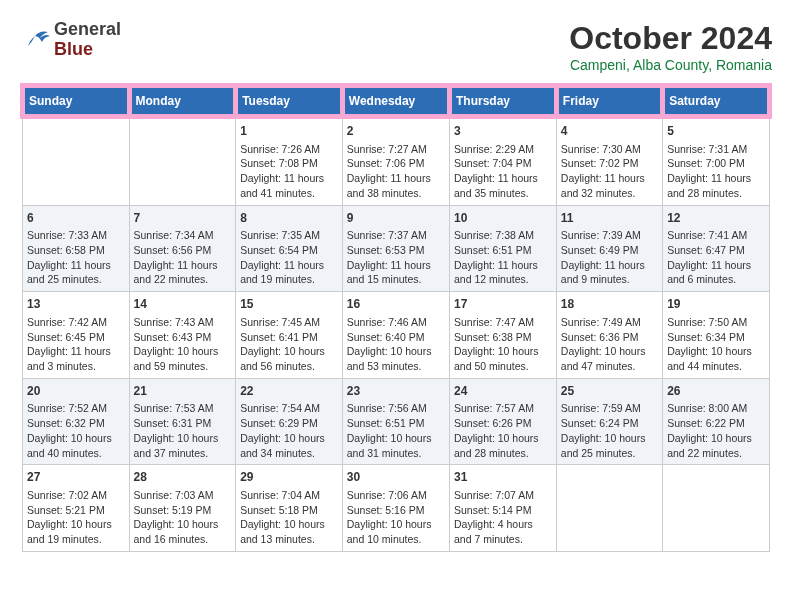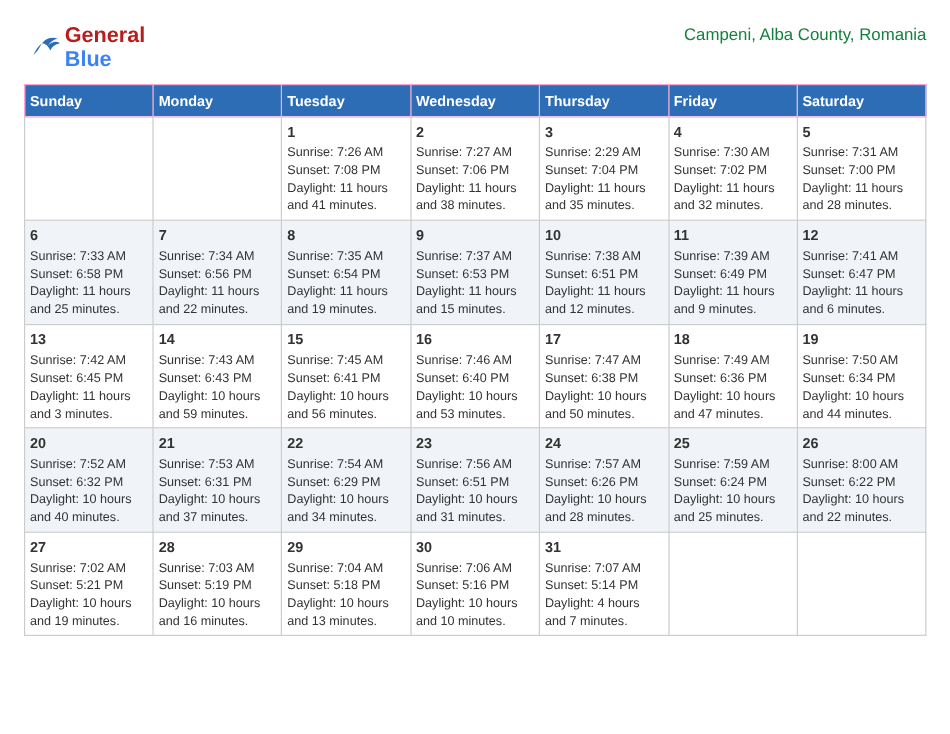--- a/index.html
+++ b/index.html
@@ -21,21 +21,21 @@
       align-items: center;
       gap: 4px;
     }
     .logo-text {
       font-size: 18px;
       font-weight: bold;
       color: #333;
       line-height: 1.1;
     }
     .logo-text span {
-      color: #b91c1c;
+      color: #404040;
     }
     .logo-bird {
       width: 30px;
       height: 24px;
     }
     .title-block {
       text-align: right;
     }
     .month-title {
       font-size: 32px;
@@ -53,21 +53,21 @@
     }
     thead tr {
       background-color: #2d6db5;
       color: #fff;
     }
     thead th {
       padding: 6px 4px;
       text-align: left;
       font-size: 12px;
       font-weight: bold;
-      border: 1px solid #f9a8d4;
+      border: 5px solid #f9a8d4;
     }
     tbody td {
       border: 1px solid #ccc;
       padding: 4px 4px;
       vertical-align: top;
       width: 108px;
       min-height: 80px;
       color: #333;
       line-height: 1.4;
     }
@@ -92,24 +92,25 @@
 <body>
 
 <div class="header">
   <div class="logo">
     <svg class="logo-bird" viewBox="0 0 30 24" xmlns="http://www.w3.org/2000/svg">
       <path d="M15 8 Q20 2 28 4 Q22 6 20 10 Q25 5 30 8 Q24 9 22 14 Q19 8 15 8Z" fill="#2d6db5"></path>
       <path d="M15 8 Q10 12 8 18 Q12 14 15 8Z" fill="#2d6db5"></path>
     </svg>
     <div class="logo-text">
       <div><span>General</span></div>
-      <div><span style="color:#3b82f6">Blue</span></div>
+      <div><span style="color:#7f1d1d">Blue</span></div>
     </div>
   </div>
   <div class="title-block">
+    <div class="month-title">October 2024</div>
     <div class="location">Campeni, Alba County, Romania</div>
   </div>
 </div>
 
 <table>
   <thead>
     <tr>
       <th>Sunday</th>
       <th>Monday</th>
       <th>Tuesday</th>

